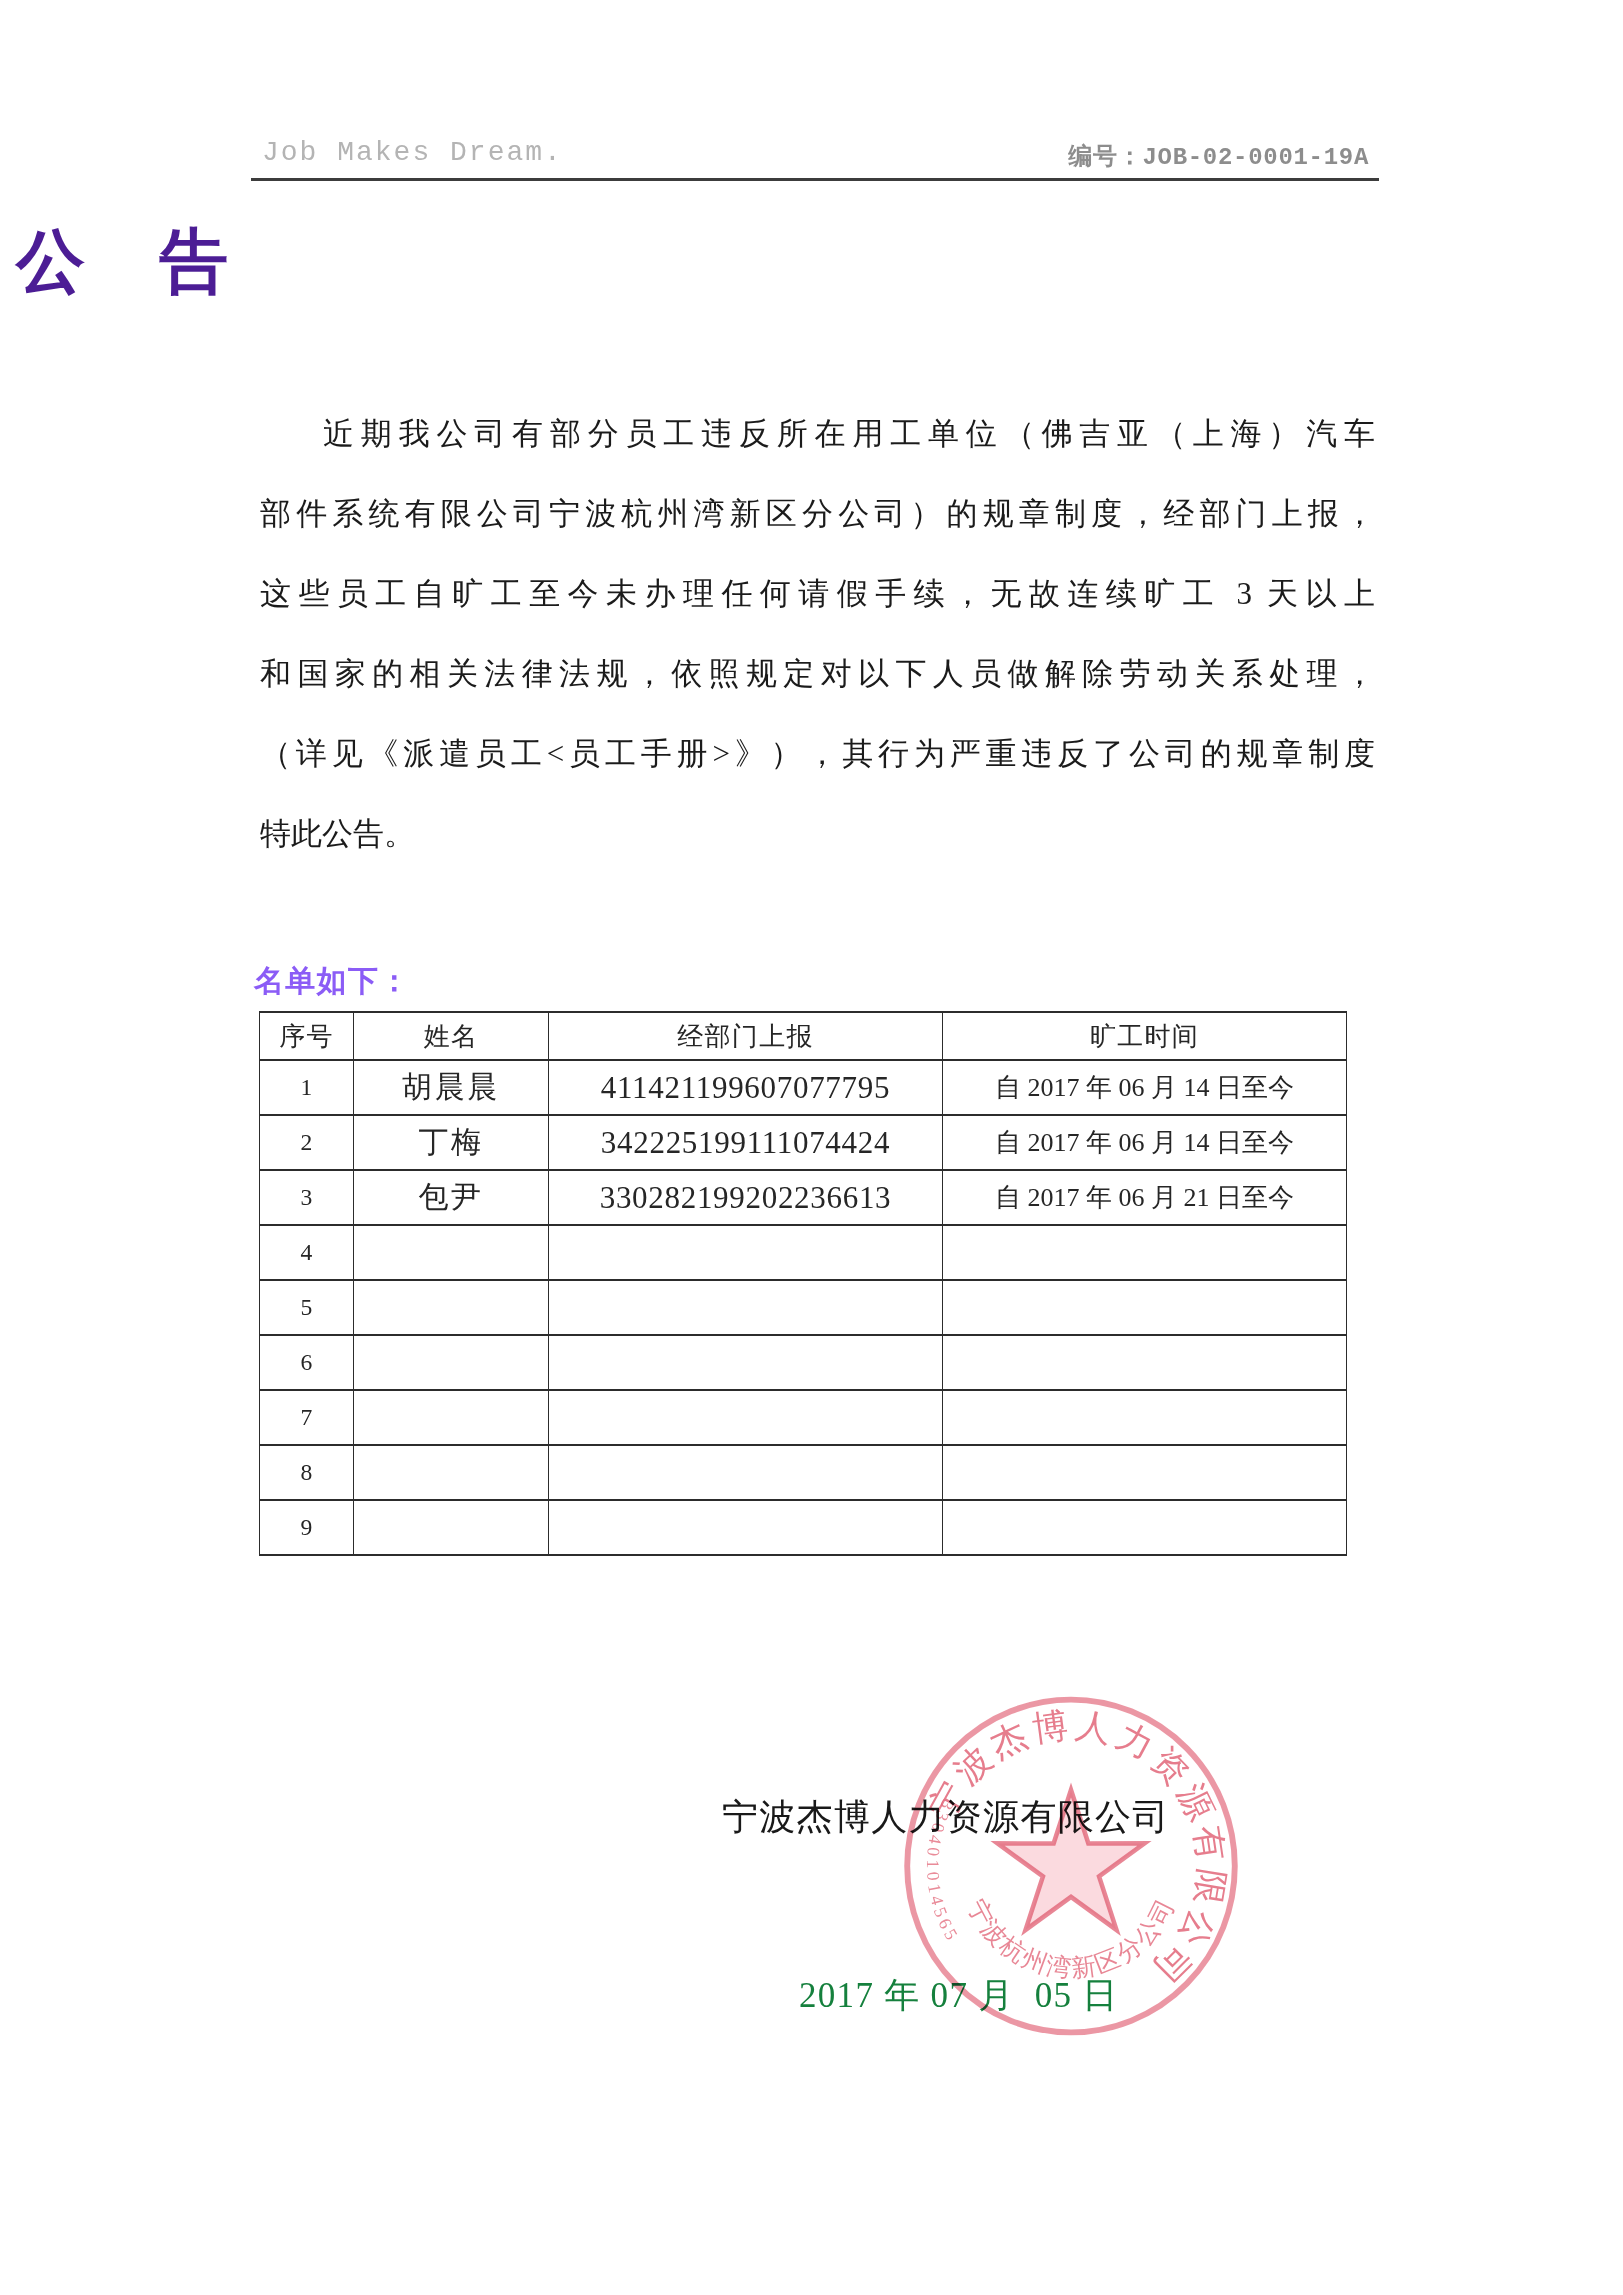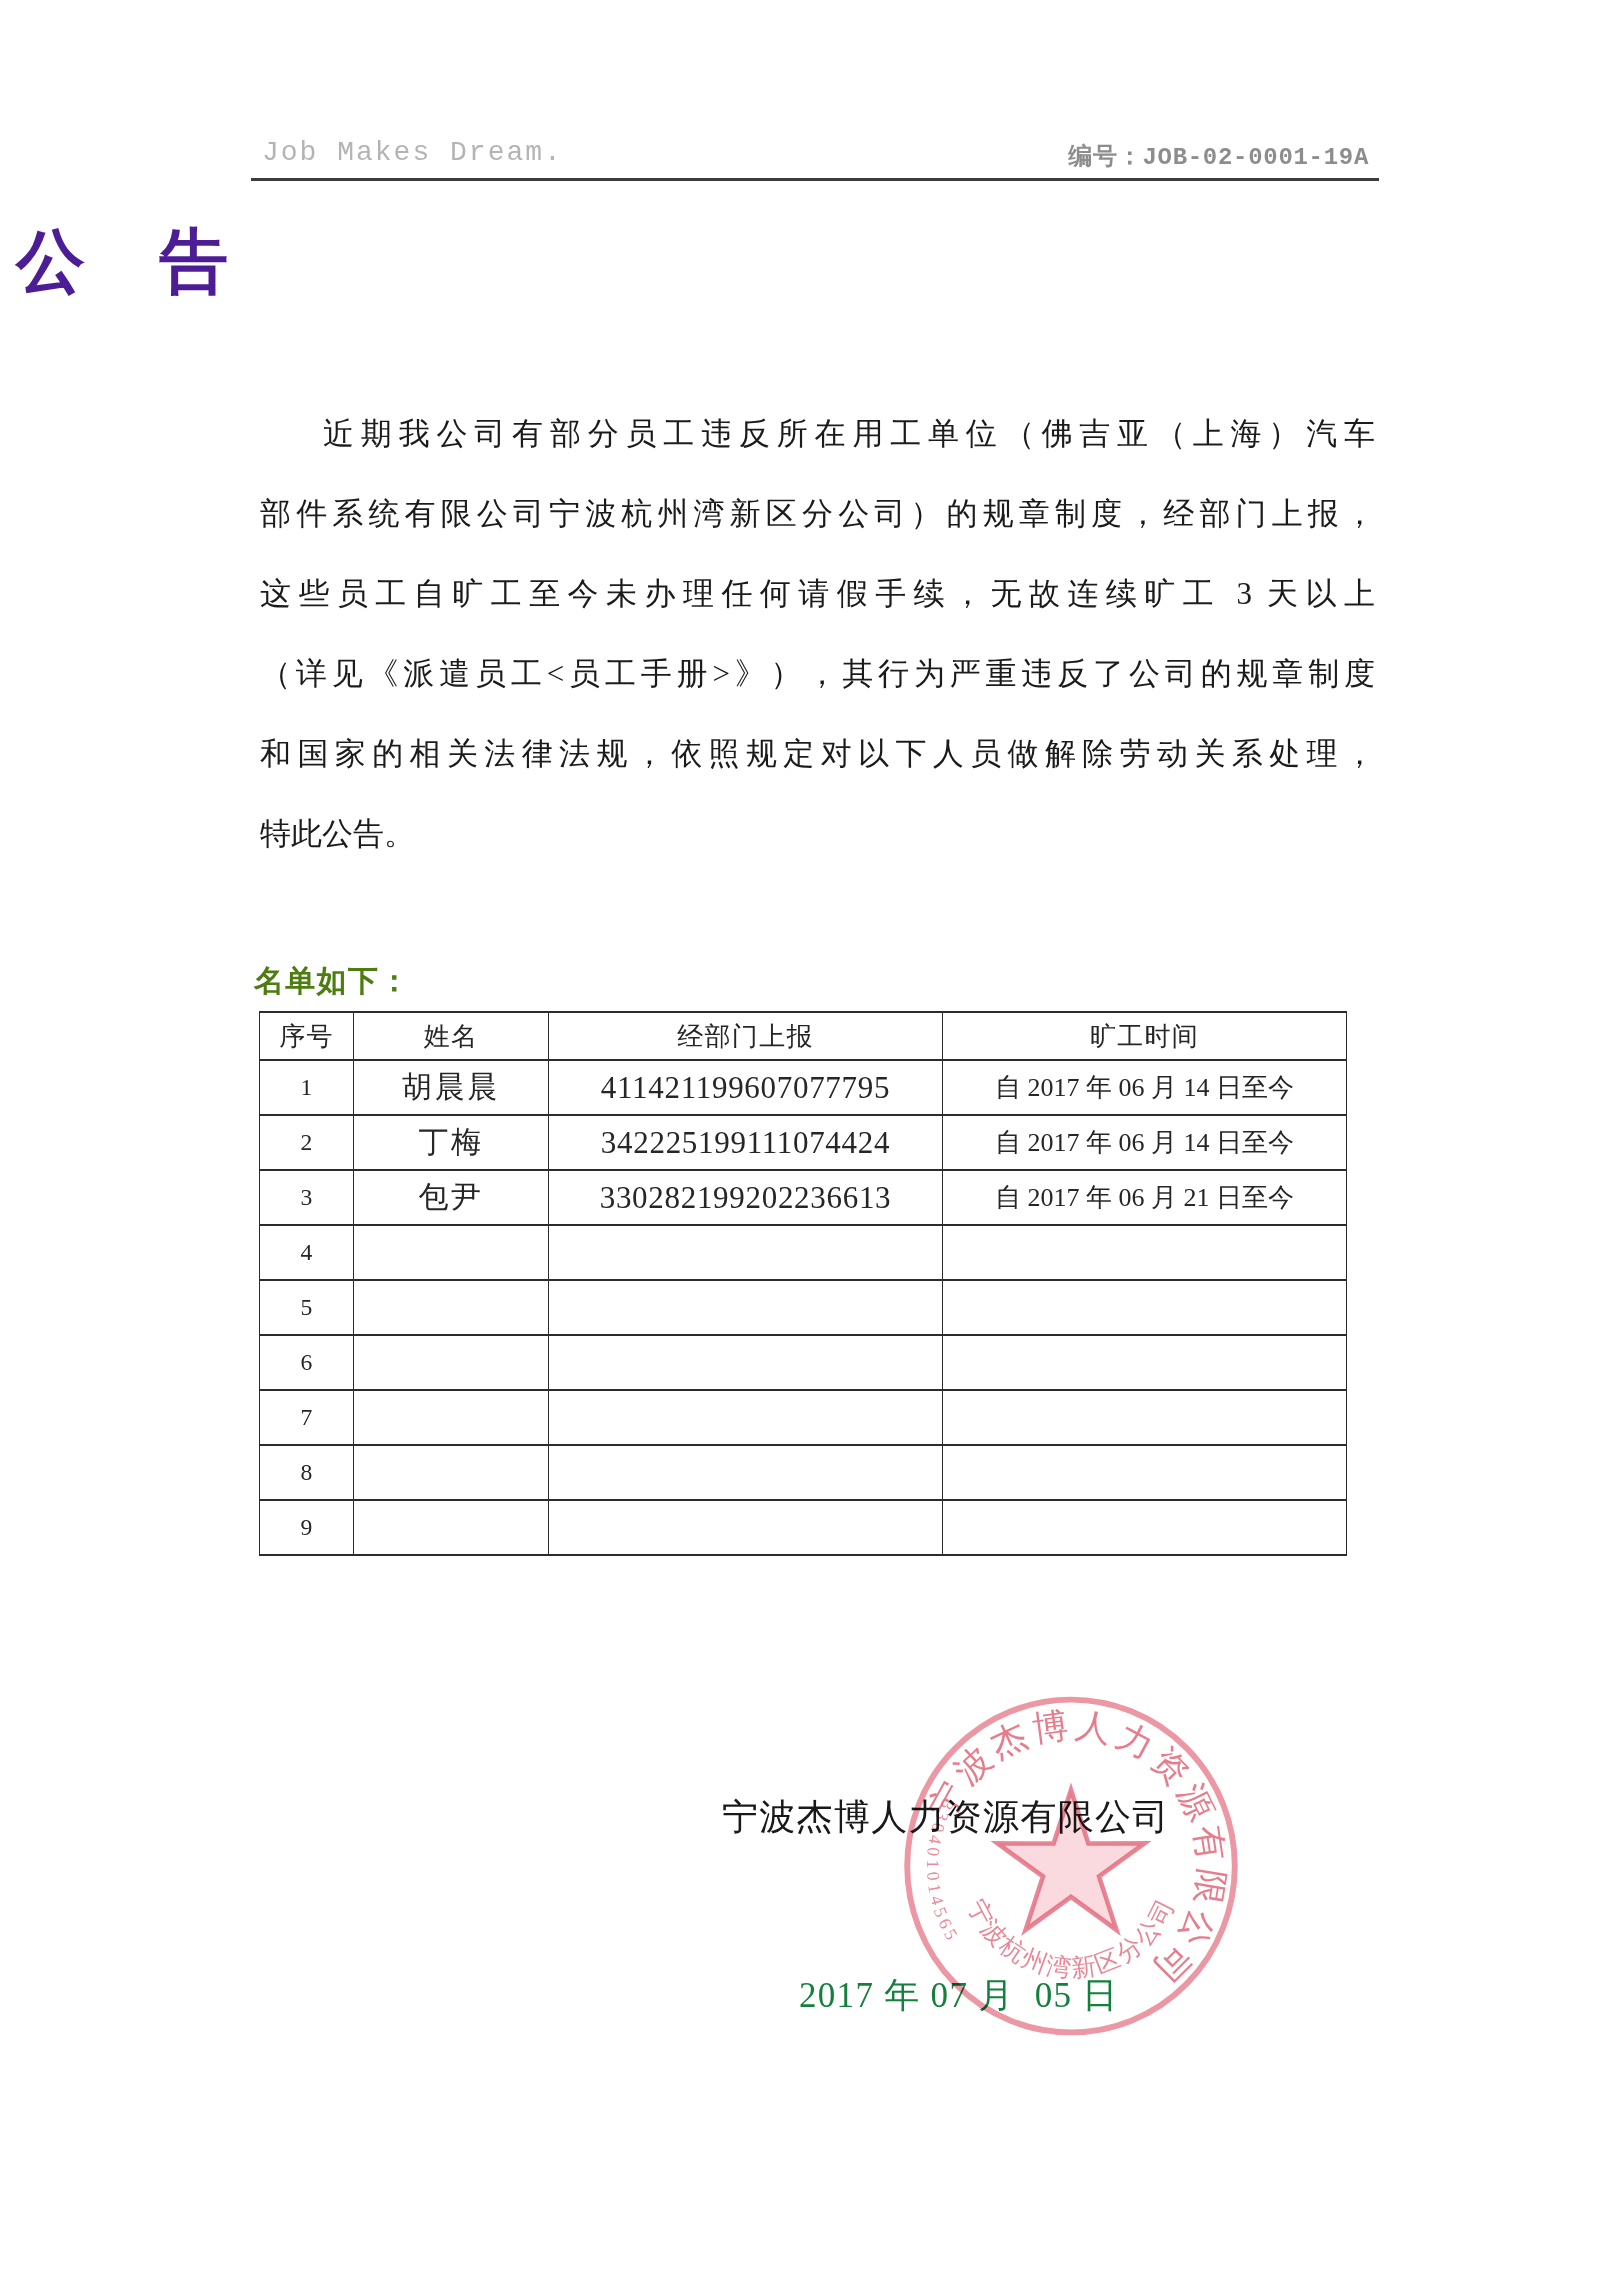--- a/index.html
+++ b/index.html
@@ -47,21 +47,21 @@
     white-space: normal;
     text-align: justify;
     text-align-last: justify;
     text-justify: inter-character;
   }
   .bline.indent { padding-left: 63px; }
 
   
   .list-label {
     position: absolute; left: 254px; top: 961px;
-    font-size: 30px; font-weight: bold; color: #4d7c0f;
+    font-size: 30px; font-weight: bold; color: #8b5cf6;
     letter-spacing: 1.3px;
   }
 
   
   table.roster {
     position: absolute; left: 259px; top: 1011px;
     width: 1087px; border-collapse: collapse; table-layout: fixed;
     font-size: 26px; color: #262626;
   }
   table.roster th, table.roster td {
@@ -108,22 +108,22 @@
   <div class="hdr-slogan">Job Makes Dream.</div>
   <div class="hdr-docno">编号：JOB-02-0001-19A</div>
   <div class="hdr-rule"></div>
 
   <h1 class="title">公　告</h1>
 
   <div class="body-block">
     <div class="bline just indent">近期我公司有部分员工违反所在用工单位（佛吉亚（上海）汽车</div>
     <div class="bline just">部件系统有限公司宁波杭州湾新区分公司）的规章制度，经部门上报，</div>
     <div class="bline just">这些员工自旷工至今未办理任何请假手续，无故连续旷工 3 天以上</div>
+    <div class="bline just">和国家的相关法律法规，依照规定对以下人员做解除劳动关系处理，</div>
     <div class="bline just">（详见《派遣员工&lt;员工手册&gt;》），其行为严重违反了公司的规章制度</div>
-    <div class="bline just">和国家的相关法律法规，依照规定对以下人员做解除劳动关系处理，</div>
     <div class="bline">特此公告。</div>
   </div>
 
   <div class="list-label">名单如下：</div>
 
   <table class="roster">
     <colgroup>
       <col style="width:94px">
         <col style="width:195px">
         <col style="width:394px">

